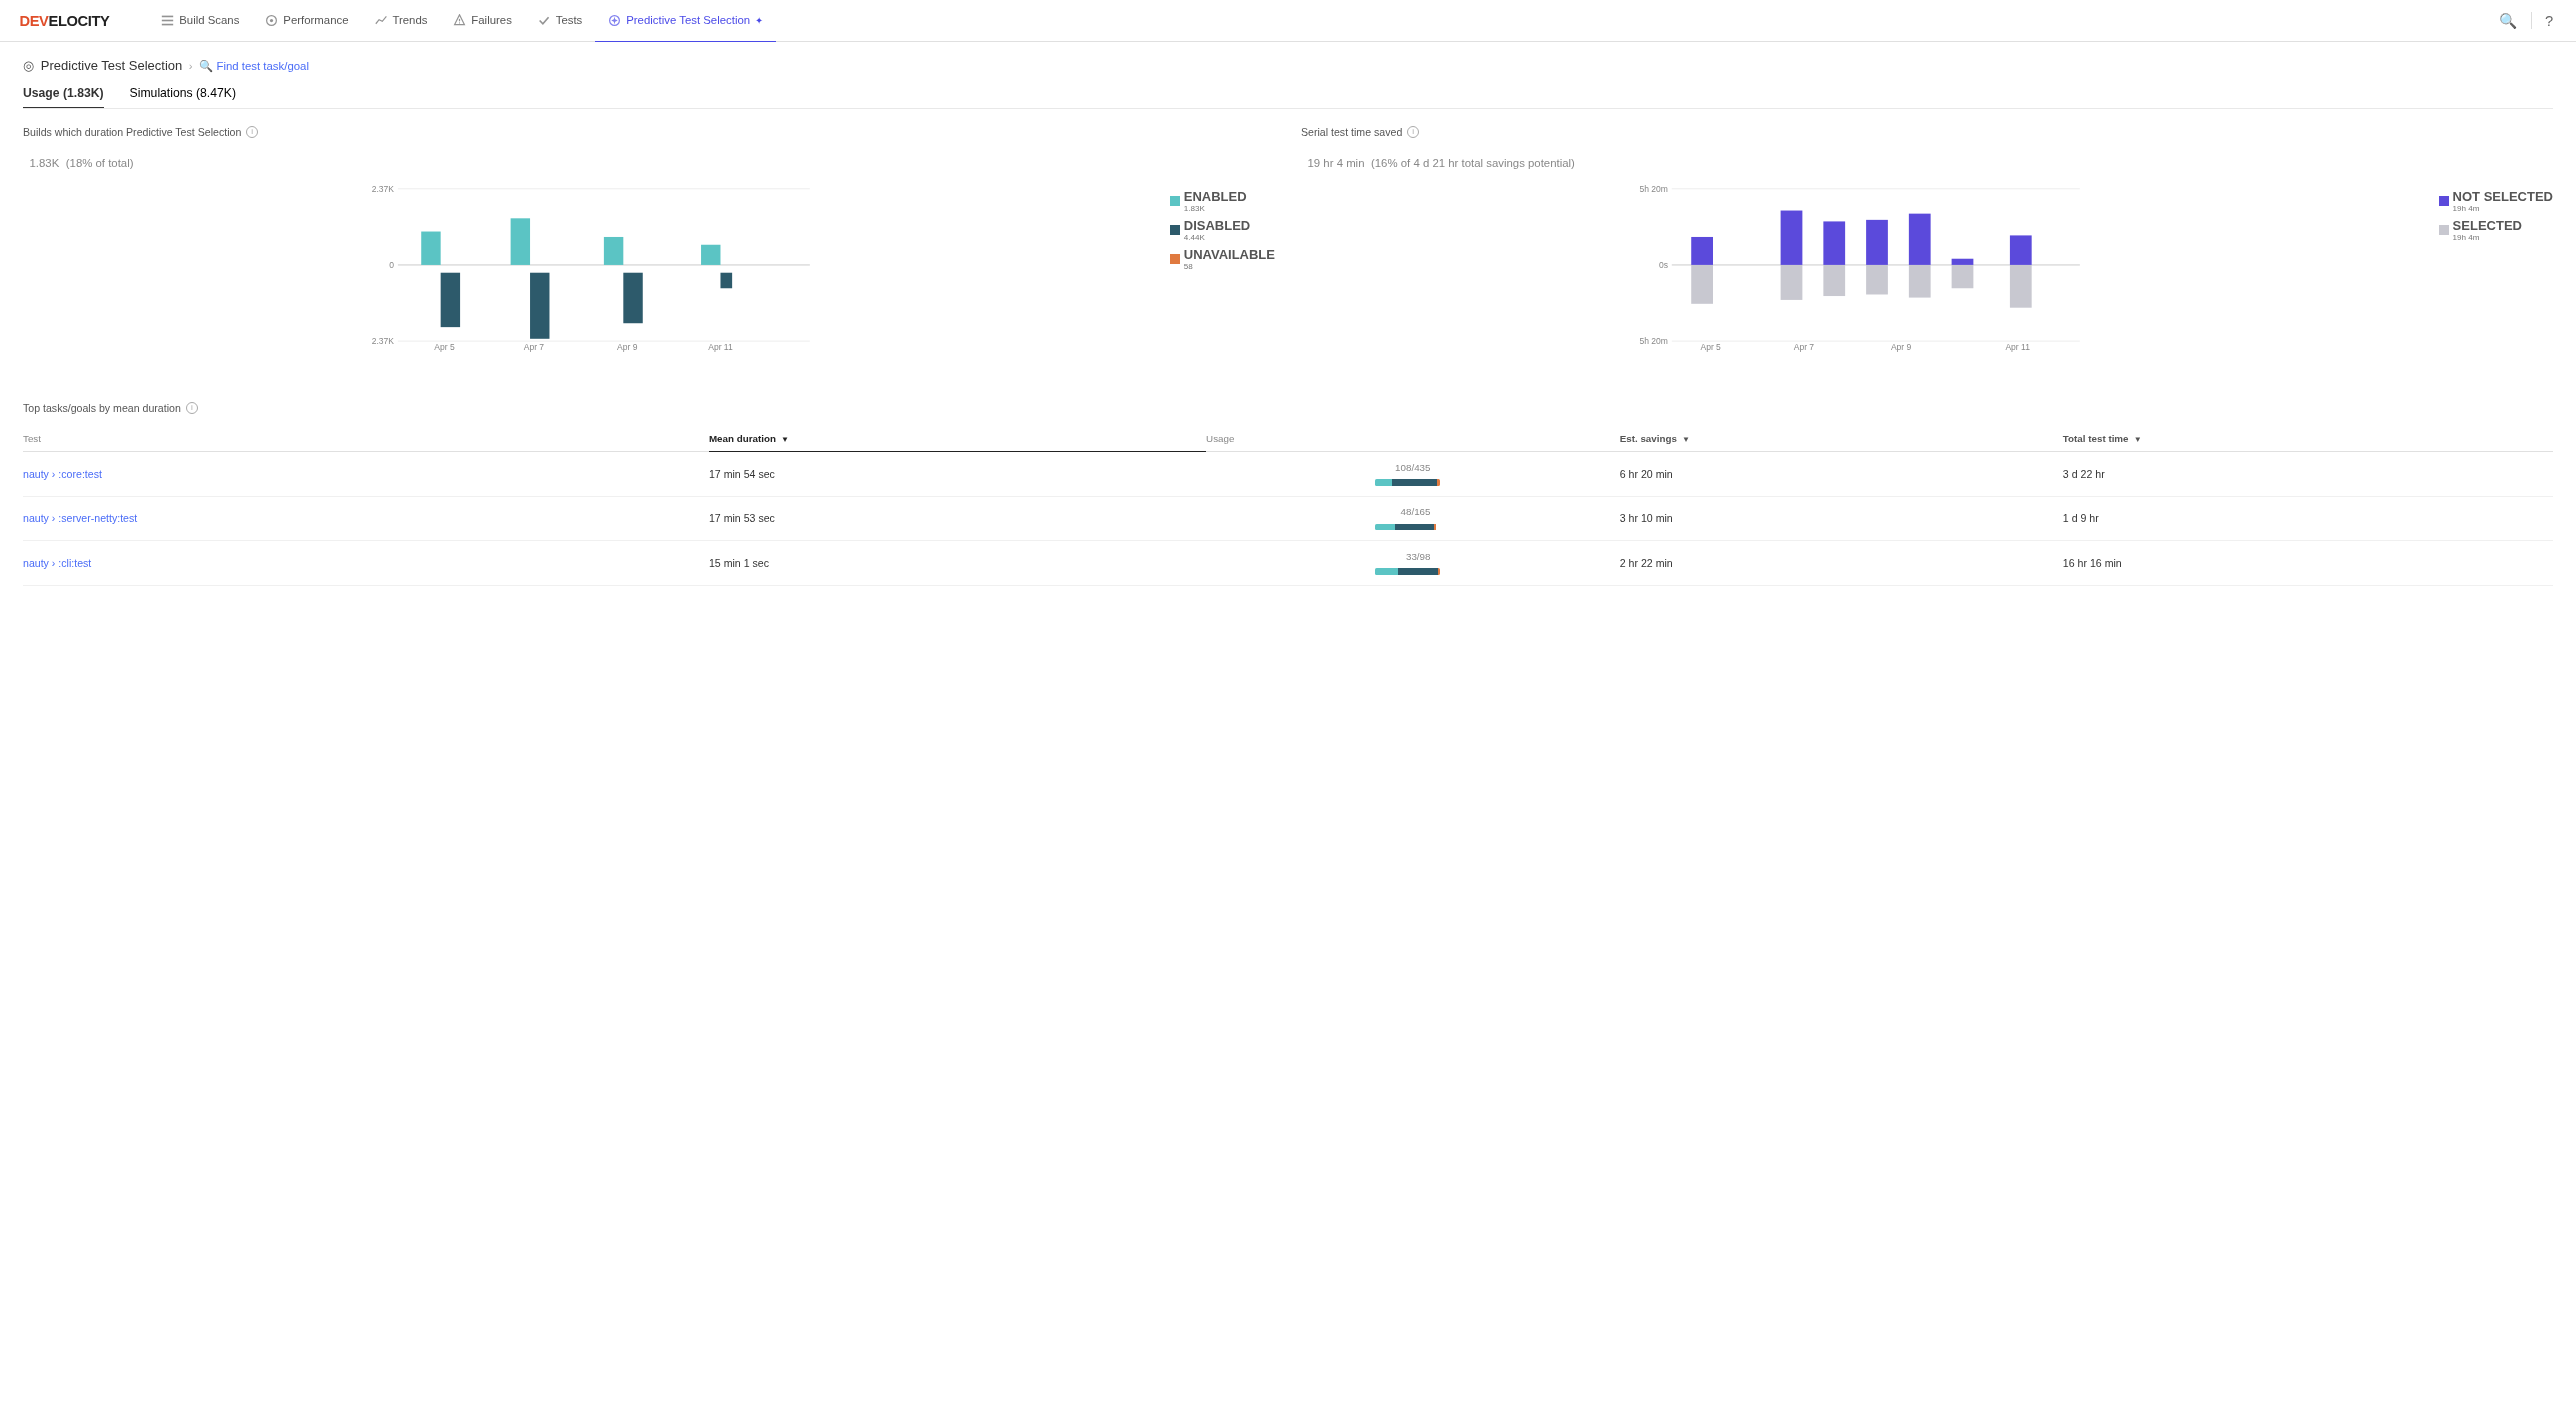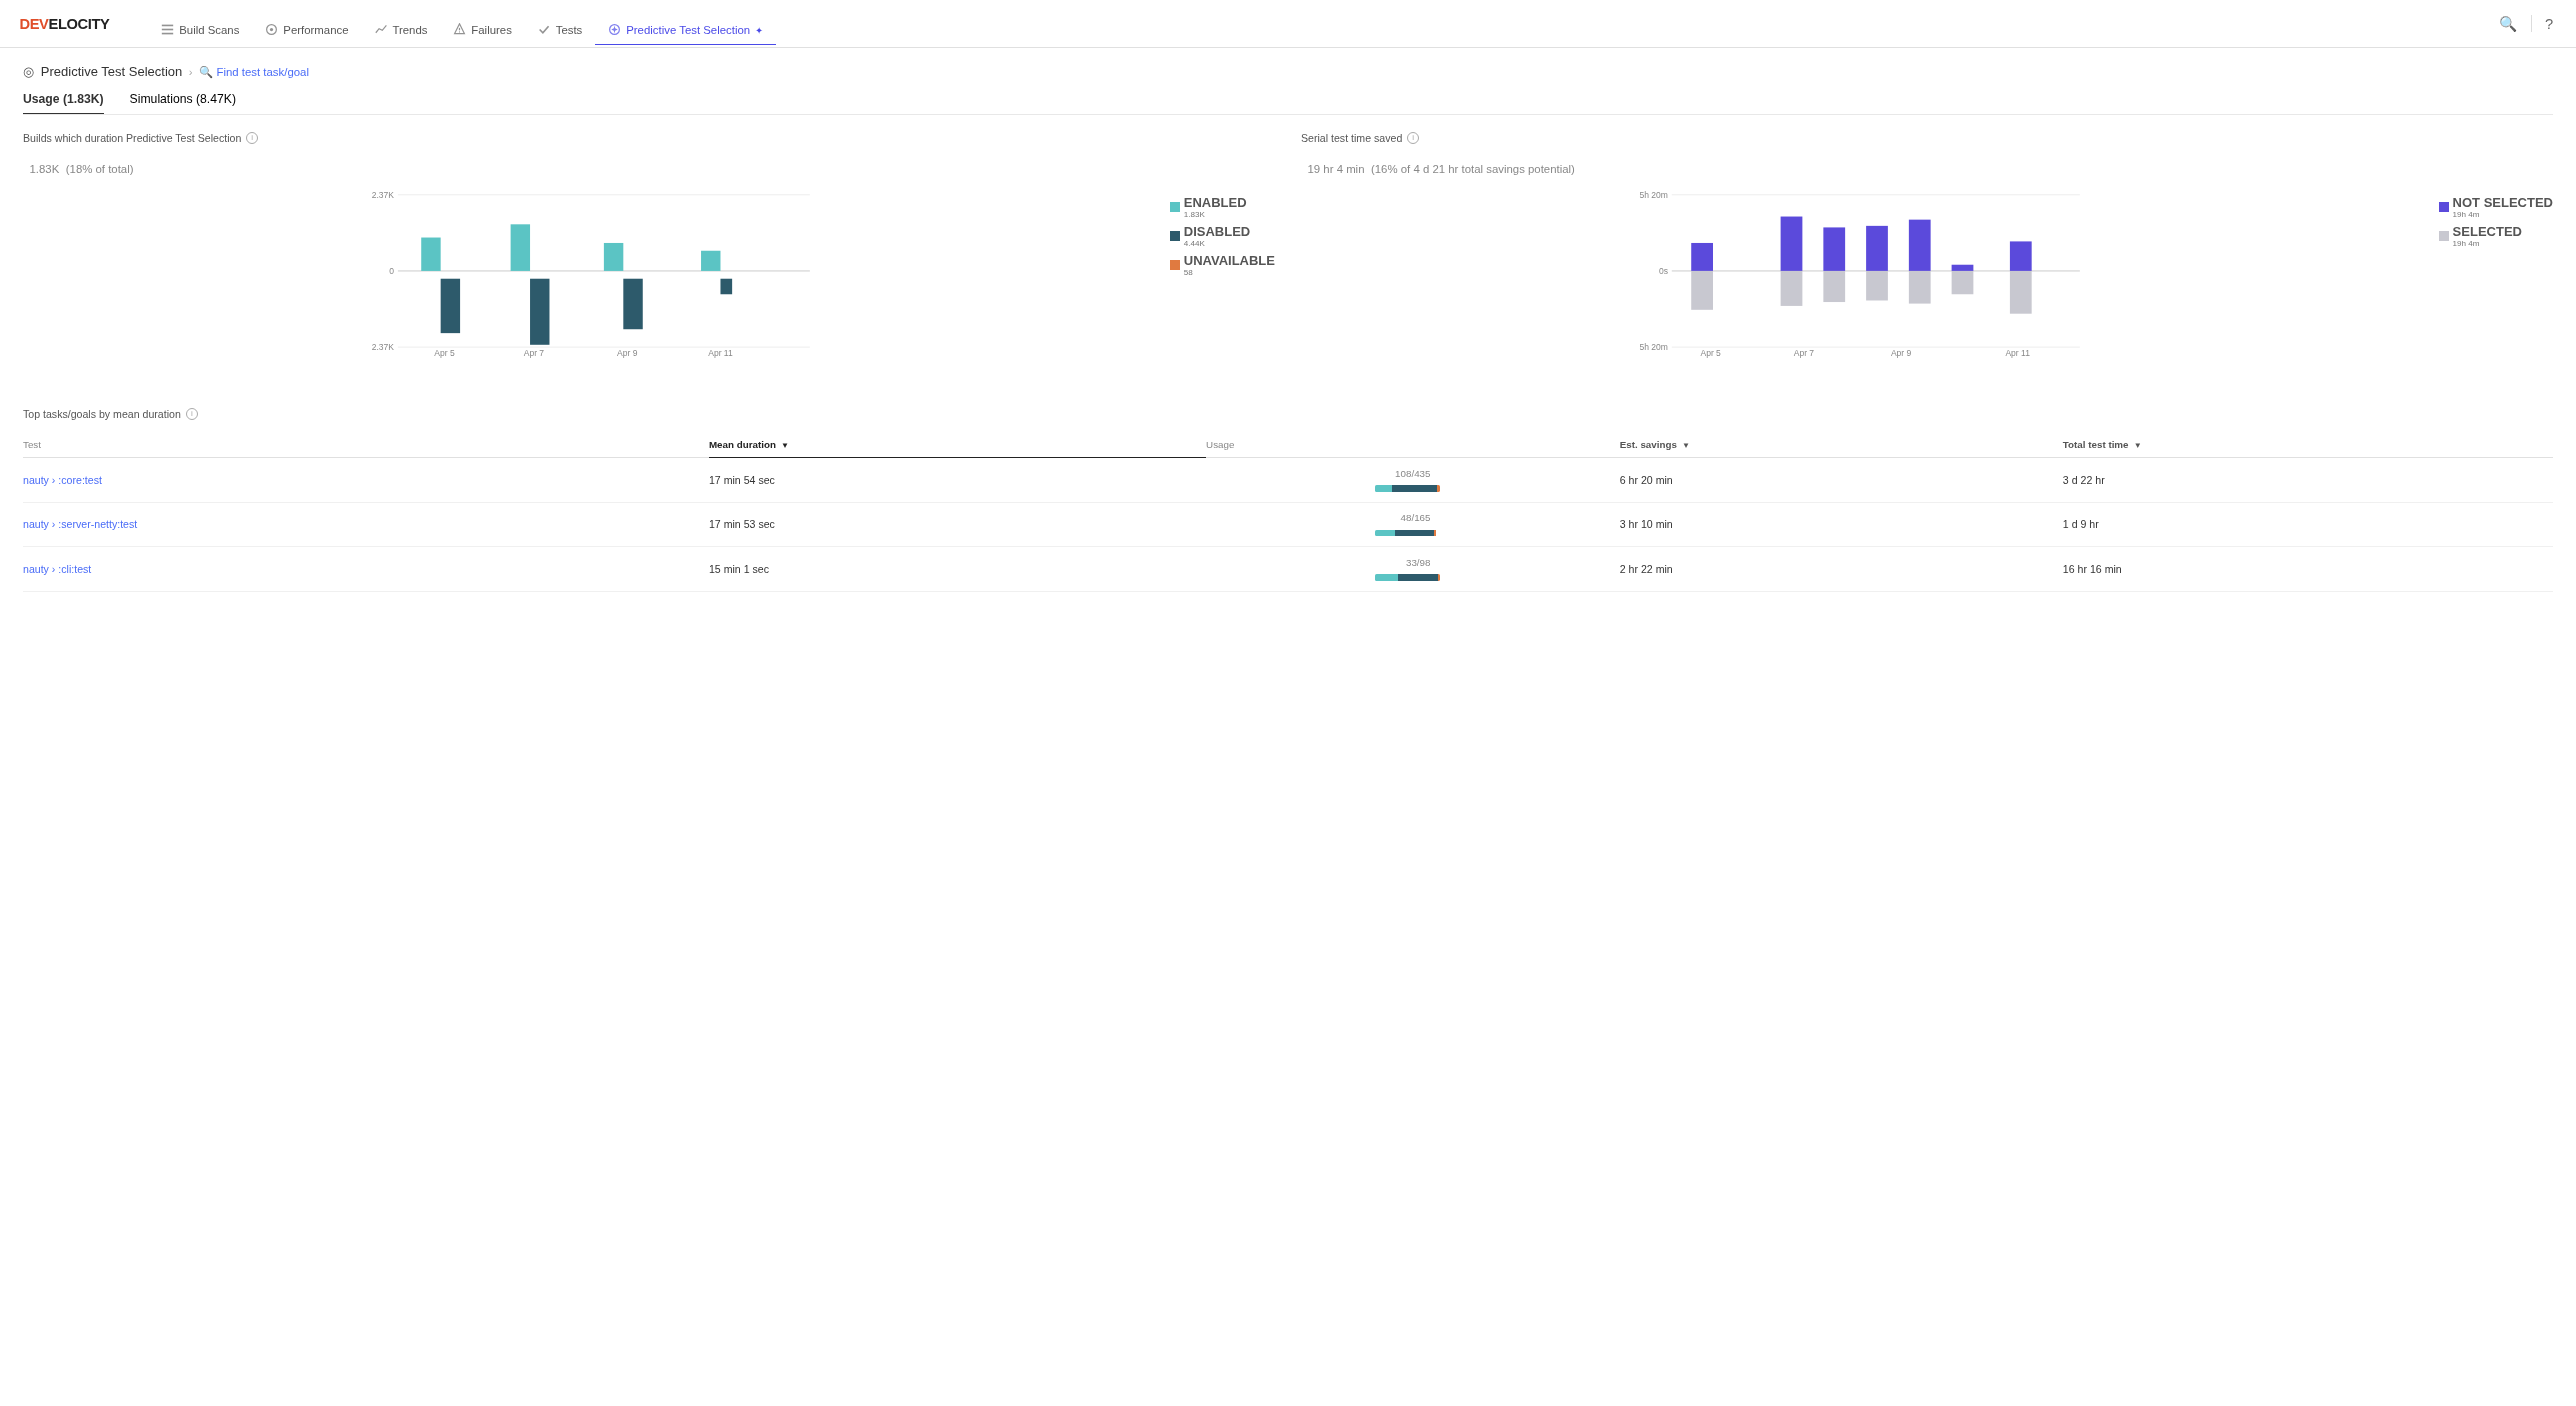--- a/index.html
+++ b/index.html
@@ -1,23 +1,23 @@
 <!DOCTYPE html>
 <html style="font-size:13px"><head>
   <meta charset="utf-8">
   <style>
     * { box-sizing: border-box; margin: 0; padding: 0; }
     body { font-family: -apple-system, BlinkMacSystemFont, 'Segoe UI', sans-serif; background: #fff; color: #333; font-size: 11.4px; }
 
     
-    .nav { display: flex; align-items: center; border-bottom: 0.8px solid #e0e0e0; padding: 0 19.5px; height: 48px; background: #fff; }
+    .nav { display: flex; align-items: center; border-bottom: 0.8px solid #e0e0e0; padding: 0 19.5px; height: 42px; background: #fff; }
     .logo { font-weight: 700; font-size: 14.7px; letter-spacing: -0.4px; margin-right: 39px; color: #222; }
     .logo span { color: #e04e2a; }
     .nav-items { display: flex; align-items: center; gap: 0; flex: 1; }
-    .nav-item { display: flex; align-items: flex-end; gap: 4.9px; padding: 8px 13px; height: 42px; font-size: 11.4px; color: #555; cursor: pointer; border-bottom: 1.6px solid transparent; white-space: nowrap; }
+    .nav-item { display: flex; align-items: center; gap: 4.9px; padding: 8px 13px; height: 42px; font-size: 11.4px; color: #555; cursor: pointer; border-bottom: 1.6px solid transparent; white-space: nowrap; }
     .nav-item.active { color: #4a4ae8; border-bottom: 1.6px solid #4a4ae8; font-weight: 500; }
     .nav-icon { width: 13px; height: 13px; display: inline-block; opacity: 0.7; }
     .nav-right { display: flex; align-items: center; gap: 9.8px; margin-left: auto; }
     .nav-divider { width: 0.8px; height: 16.3px; background: #ddd; }
     .nav-btn { background: none; border: none; cursor: pointer; color: #666; font-size: 14.7px; padding: 3.3px; }
 
     
     .page { padding: 16.3px 23px; }
 
     

